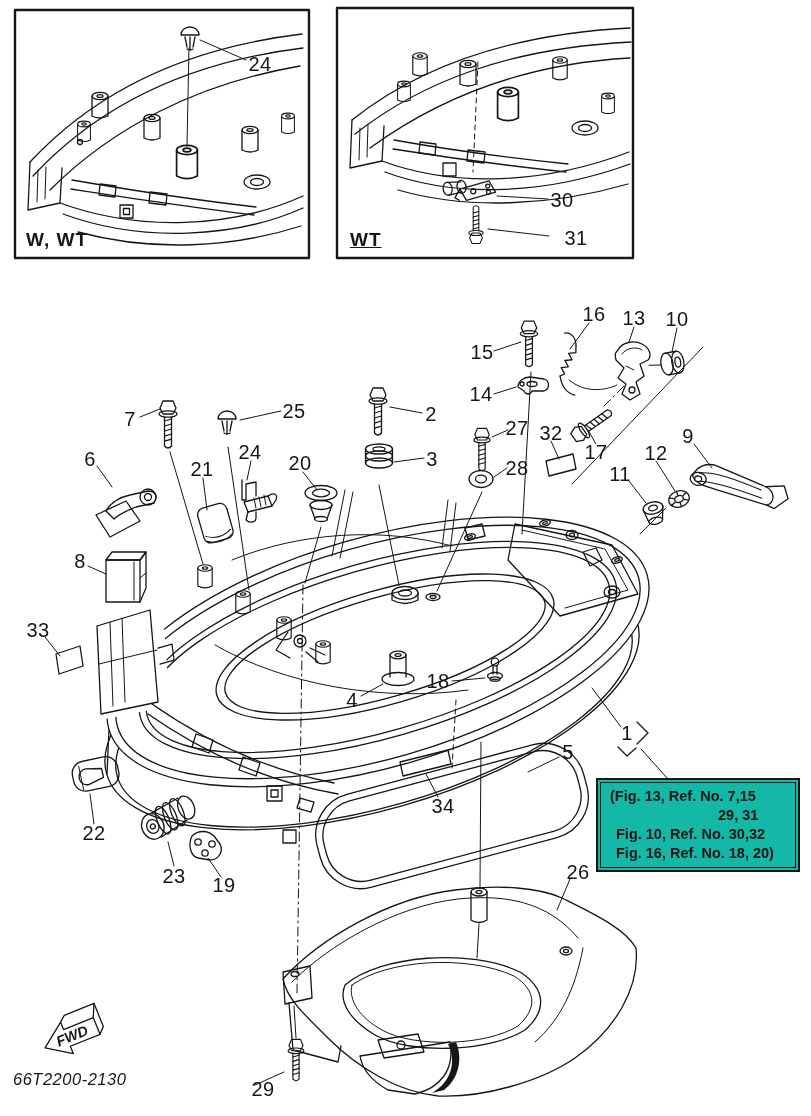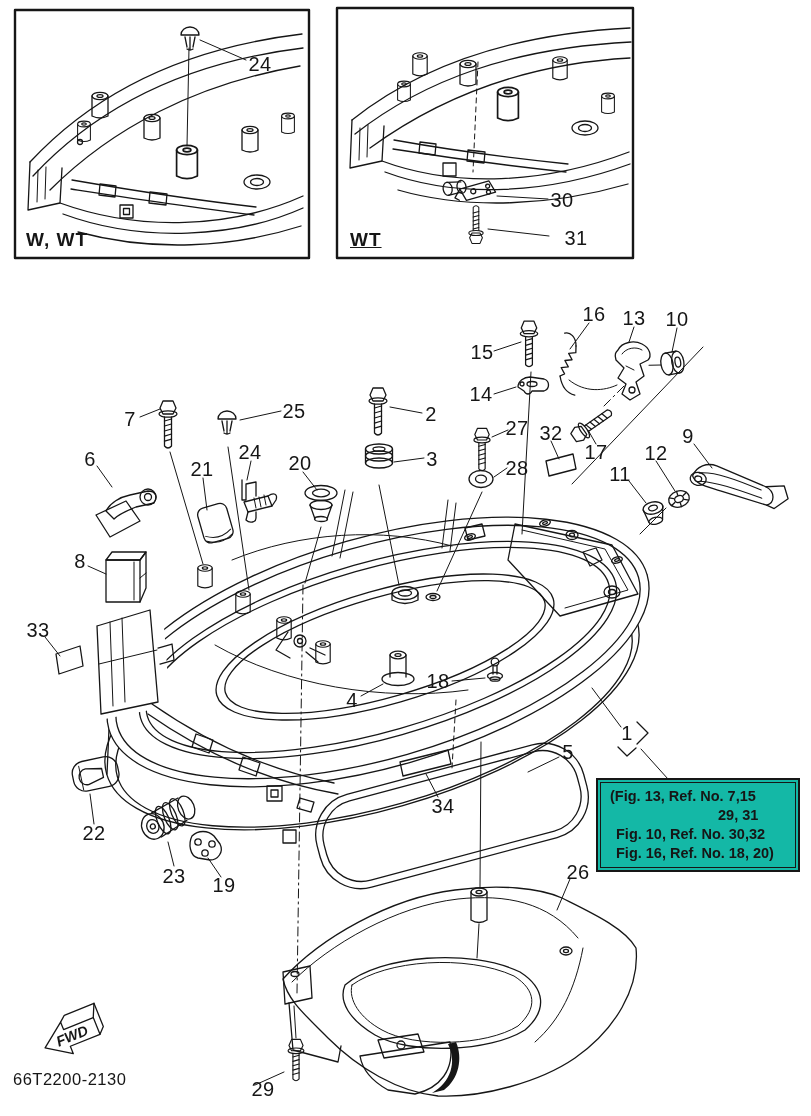--- a/index.html
+++ b/index.html
@@ -16,21 +16,21 @@
   #art .dash{stroke-width:1;stroke-dasharray:5 4;}
   #art text{stroke:none;fill:#161616;}
   .fwdtext{font-family:"Liberation Sans",sans-serif;font-size:14.5px;font-weight:bold;font-style:italic;}
   .callout{position:absolute;transform:translate(-50%,-50%);font-size:20px;letter-spacing:.4px;white-space:nowrap;}
   .inset-label{position:absolute;font-weight:bold;font-size:19px;letter-spacing:1px;}
   .ref-box{position:absolute;left:596px;top:778px;width:204px;border:2.2px solid #161616;background:#14b8a6;padding:2px;box-sizing:border-box;}
   .ref-inner{border:1.6px solid #161616;padding:4px 5px;font-weight:bold;font-size:14.5px;line-height:19px;white-space:nowrap;}
   .ref-line-1{padding-left:4px;}
   .ref-line-2{padding-left:112px;}
   .ref-line-3,.ref-line-4{padding-left:10px;}
-  .code{position:absolute;left:13px;top:1070px;font-size:16.5px;letter-spacing:.5px;}
+  .code{position:absolute;left:13px;top:1070px;font-size:16.5px;letter-spacing:.5px;font-style:italic;}
 </style>
 </head>
 <body>
 
 <div class="stage">
 
 <svg id="art" width="811" height="1116" viewBox="0 0 811 1116">
   <defs>
     <g id="sym-bolt">
       <path d="M-8,4 L-5,-3 L5,-3 L8,4 L5,10 L-5,10 Z"></path>

